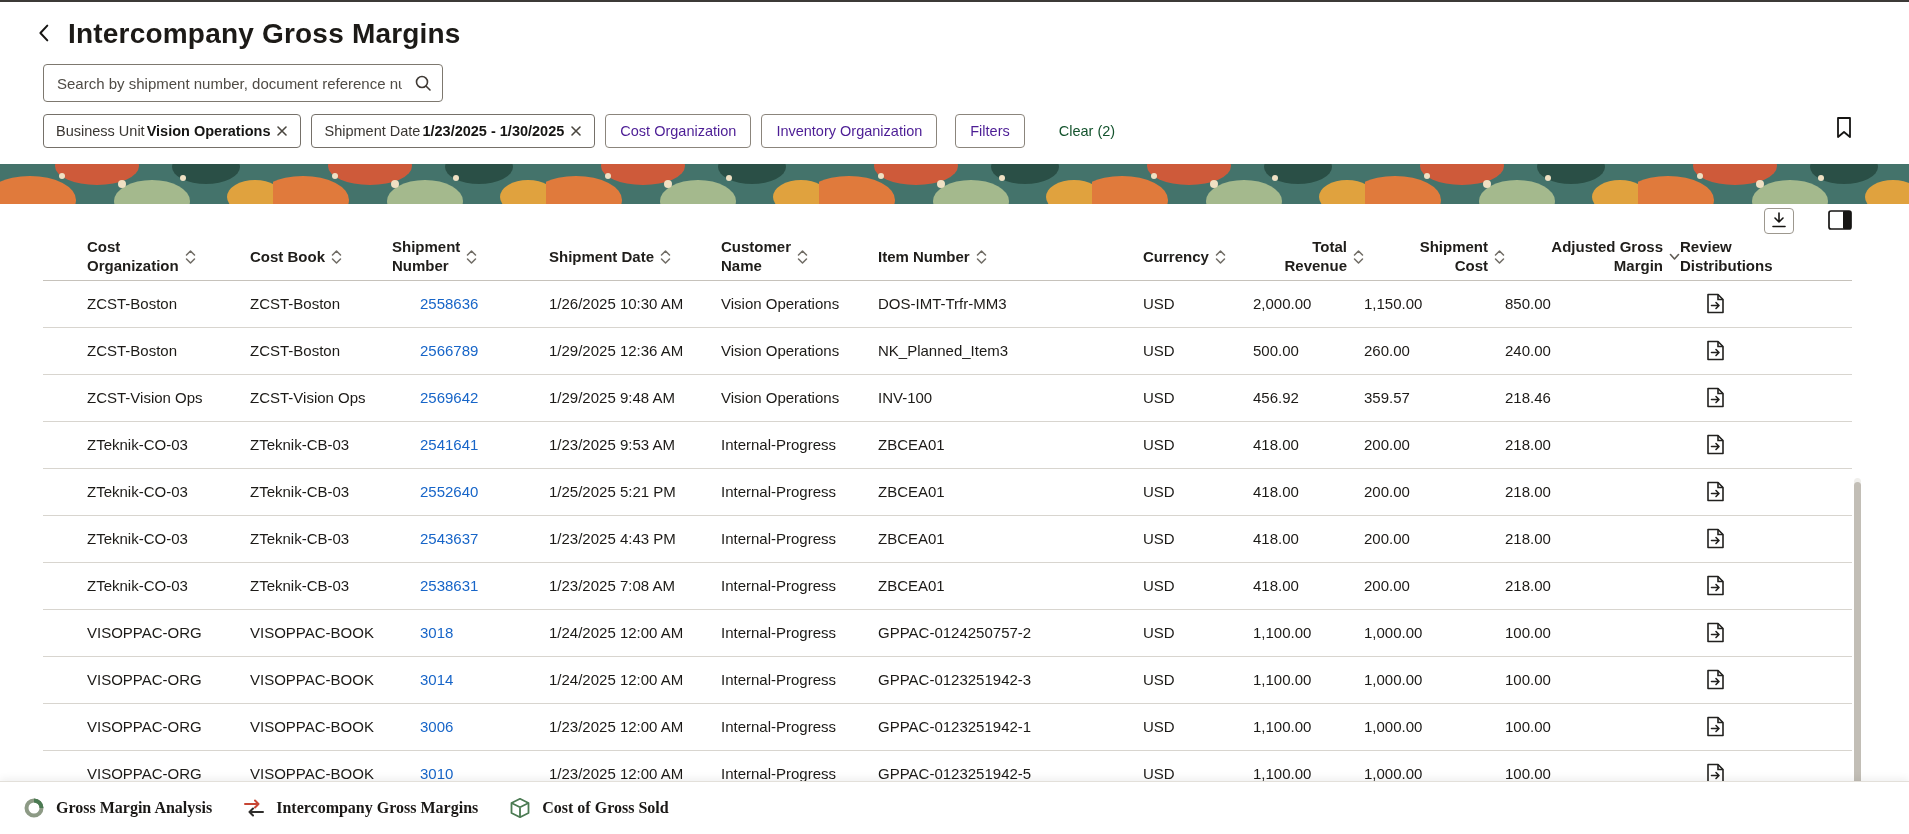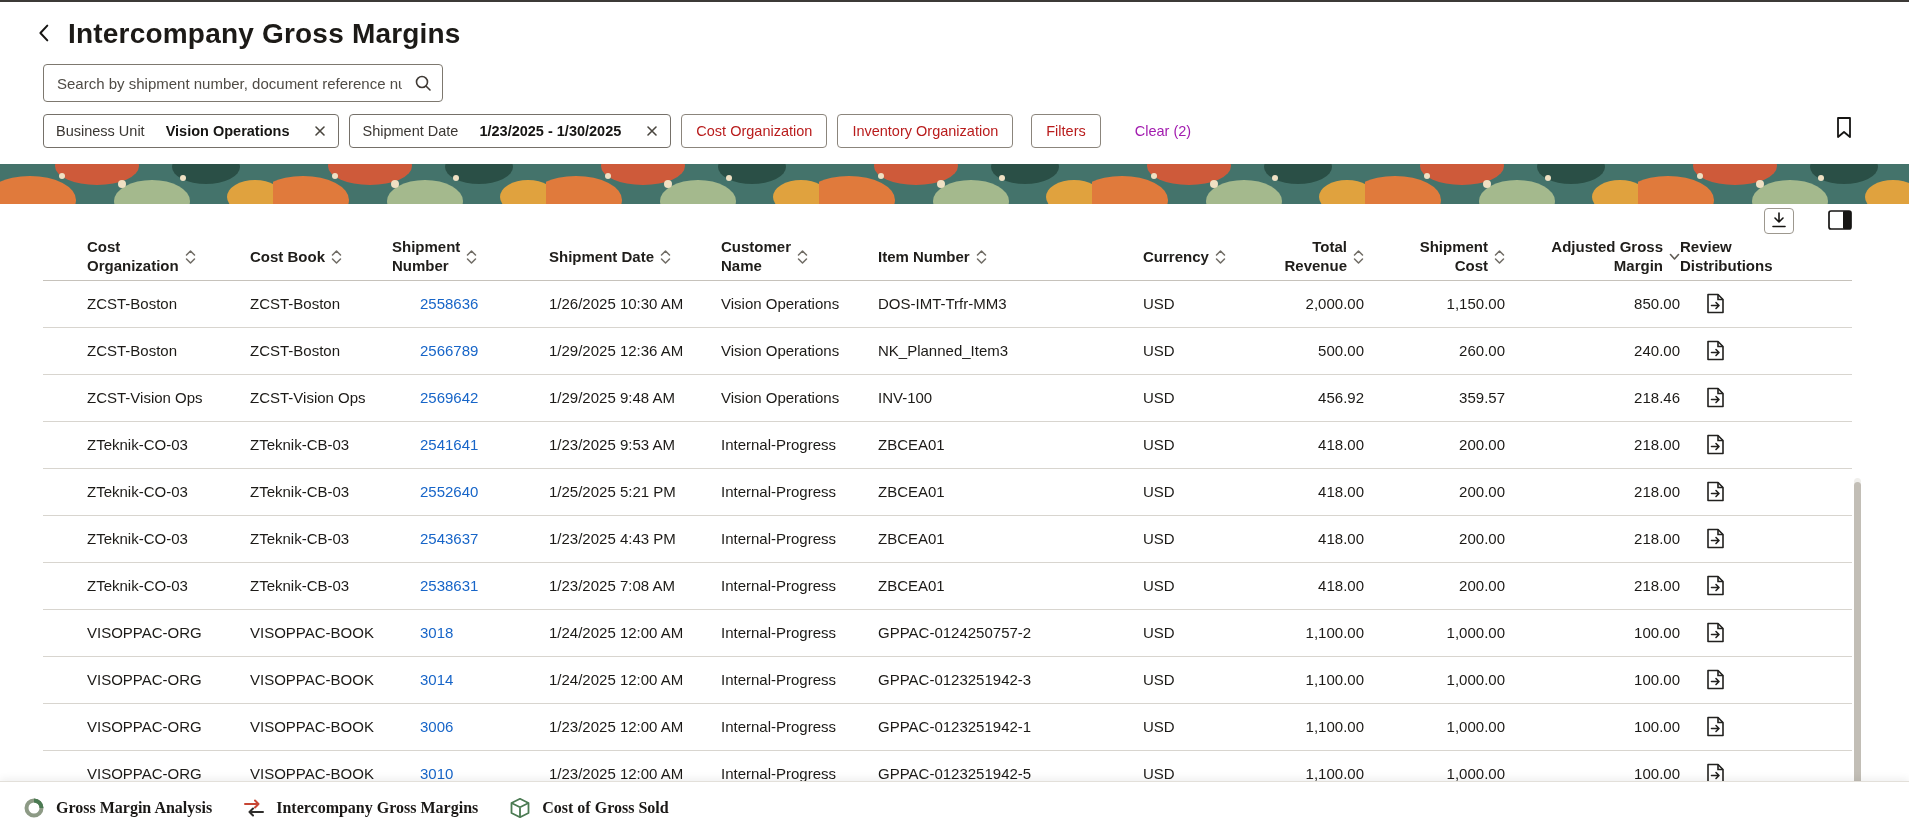--- a/index.html
+++ b/index.html
@@ -20,29 +20,29 @@
   .search-box { position:relative; width:400px; height:38px; }
   .search-box input {
     width:100%; height:100%; border:1px solid #7d786f; border-radius:4px;
     padding:0 40px 0 13px; font-size:15px; color:#161513; outline:none;
     font-family:inherit; background:#fff;
   }
   .search-box input::placeholder { color:#4f4b45; opacity:1; }
   .search-icon { position:absolute; right:11px; top:10px; }
 
   .filter-row { position:relative; margin-top:12px; padding-left:43px; display:flex; align-items:center; gap:10px; height:34px; }
-  .chip { display:inline-flex; align-items:center; gap:21px; height:34px; padding:0 10px 0 12px;
+  .chip { display:inline-flex; align-items:center; gap:2px; height:34px; padding:0 10px 0 12px;
           border:1px solid #757069; border-radius:4px; background:#fff; font-size:14.5px; }
   .chip-label { color:#3a3632; }
   .chip-value { font-weight:700; color:#161513; white-space:nowrap; }
   .chip-close { display:flex; align-items:center; padding:2px; margin-left:2px; }
   .pill-btn { height:34px; padding:0 14px; border:1px solid #8b857c; border-radius:4px;
-              background:#fff; font-size:14.5px; color:#b91c1c; white-space:nowrap; }
+              background:#fff; font-size:14.5px; color:#4c1d95; white-space:nowrap; }
   .filters-btn { margin-left:8px; }
-  .clear-btn { margin-left:24px; font-size:14.5px; color:#a21caf; }
+  .clear-btn { margin-left:24px; font-size:14.5px; color:#14532d; }
   .bookmark-btn { position:absolute; right:55px; top:2px; }
 
   
   .band { width:100%; height:40px; margin-top:16px; line-height:0; }
 
   
   .content { position:relative; padding:0 57px 0 43px; }
   .table-toolbar { height:26px; margin:4px 0 0; display:flex; justify-content:flex-end; align-items:center; gap:34px; }
   .dl-btn { width:30px; height:26px; border:1px solid #9d988f; border-radius:4px;
             display:flex; align-items:center; justify-content:center; background:#fff; }
@@ -57,21 +57,21 @@
   th { font-size:15px; font-weight:700; color:#1f1d1a; height:46px; padding:0;
        border-bottom:1px solid #c6c2bb; text-align:left; vertical-align:middle; line-height:1.22; }
   th.align-right .th-inner { justify-content:flex-end; }
   .th-inner { display:flex; align-items:center; gap:6px; }
   th.col-cost_org, td.col-cost_org { padding-left:44px; }
   th.align-right { text-align:right; }
   .sort-icon { display:inline-flex; align-items:center; }
 
   td { font-size:15px; color:#1c1a17; height:47px; padding:0; border-bottom:1px solid #d8d5cf;
        vertical-align:middle; white-space:nowrap; overflow:hidden; }
-  td.align-right { text-align:right; }
+  td.align-right { }
   .cell-link { color:#1765c8; text-decoration:none;margin-left:28px; }
   td.col-review { padding-left:26px; }
   .review-btn { display:flex; align-items:center; }
   .scrollbar { position:absolute; top:270px; right:48px; width:7px; height:505px;
                background:#f0efec; border-radius:4px; }
   .scroll-thumb { position:absolute; top:4px; left:0; width:7px; height:330px;
                   background:#c2beb6; border-radius:4px; }
 
   
   .bottom-bar { position:absolute; left:0; bottom:0; width:100%; height:53px; background:#fff;

